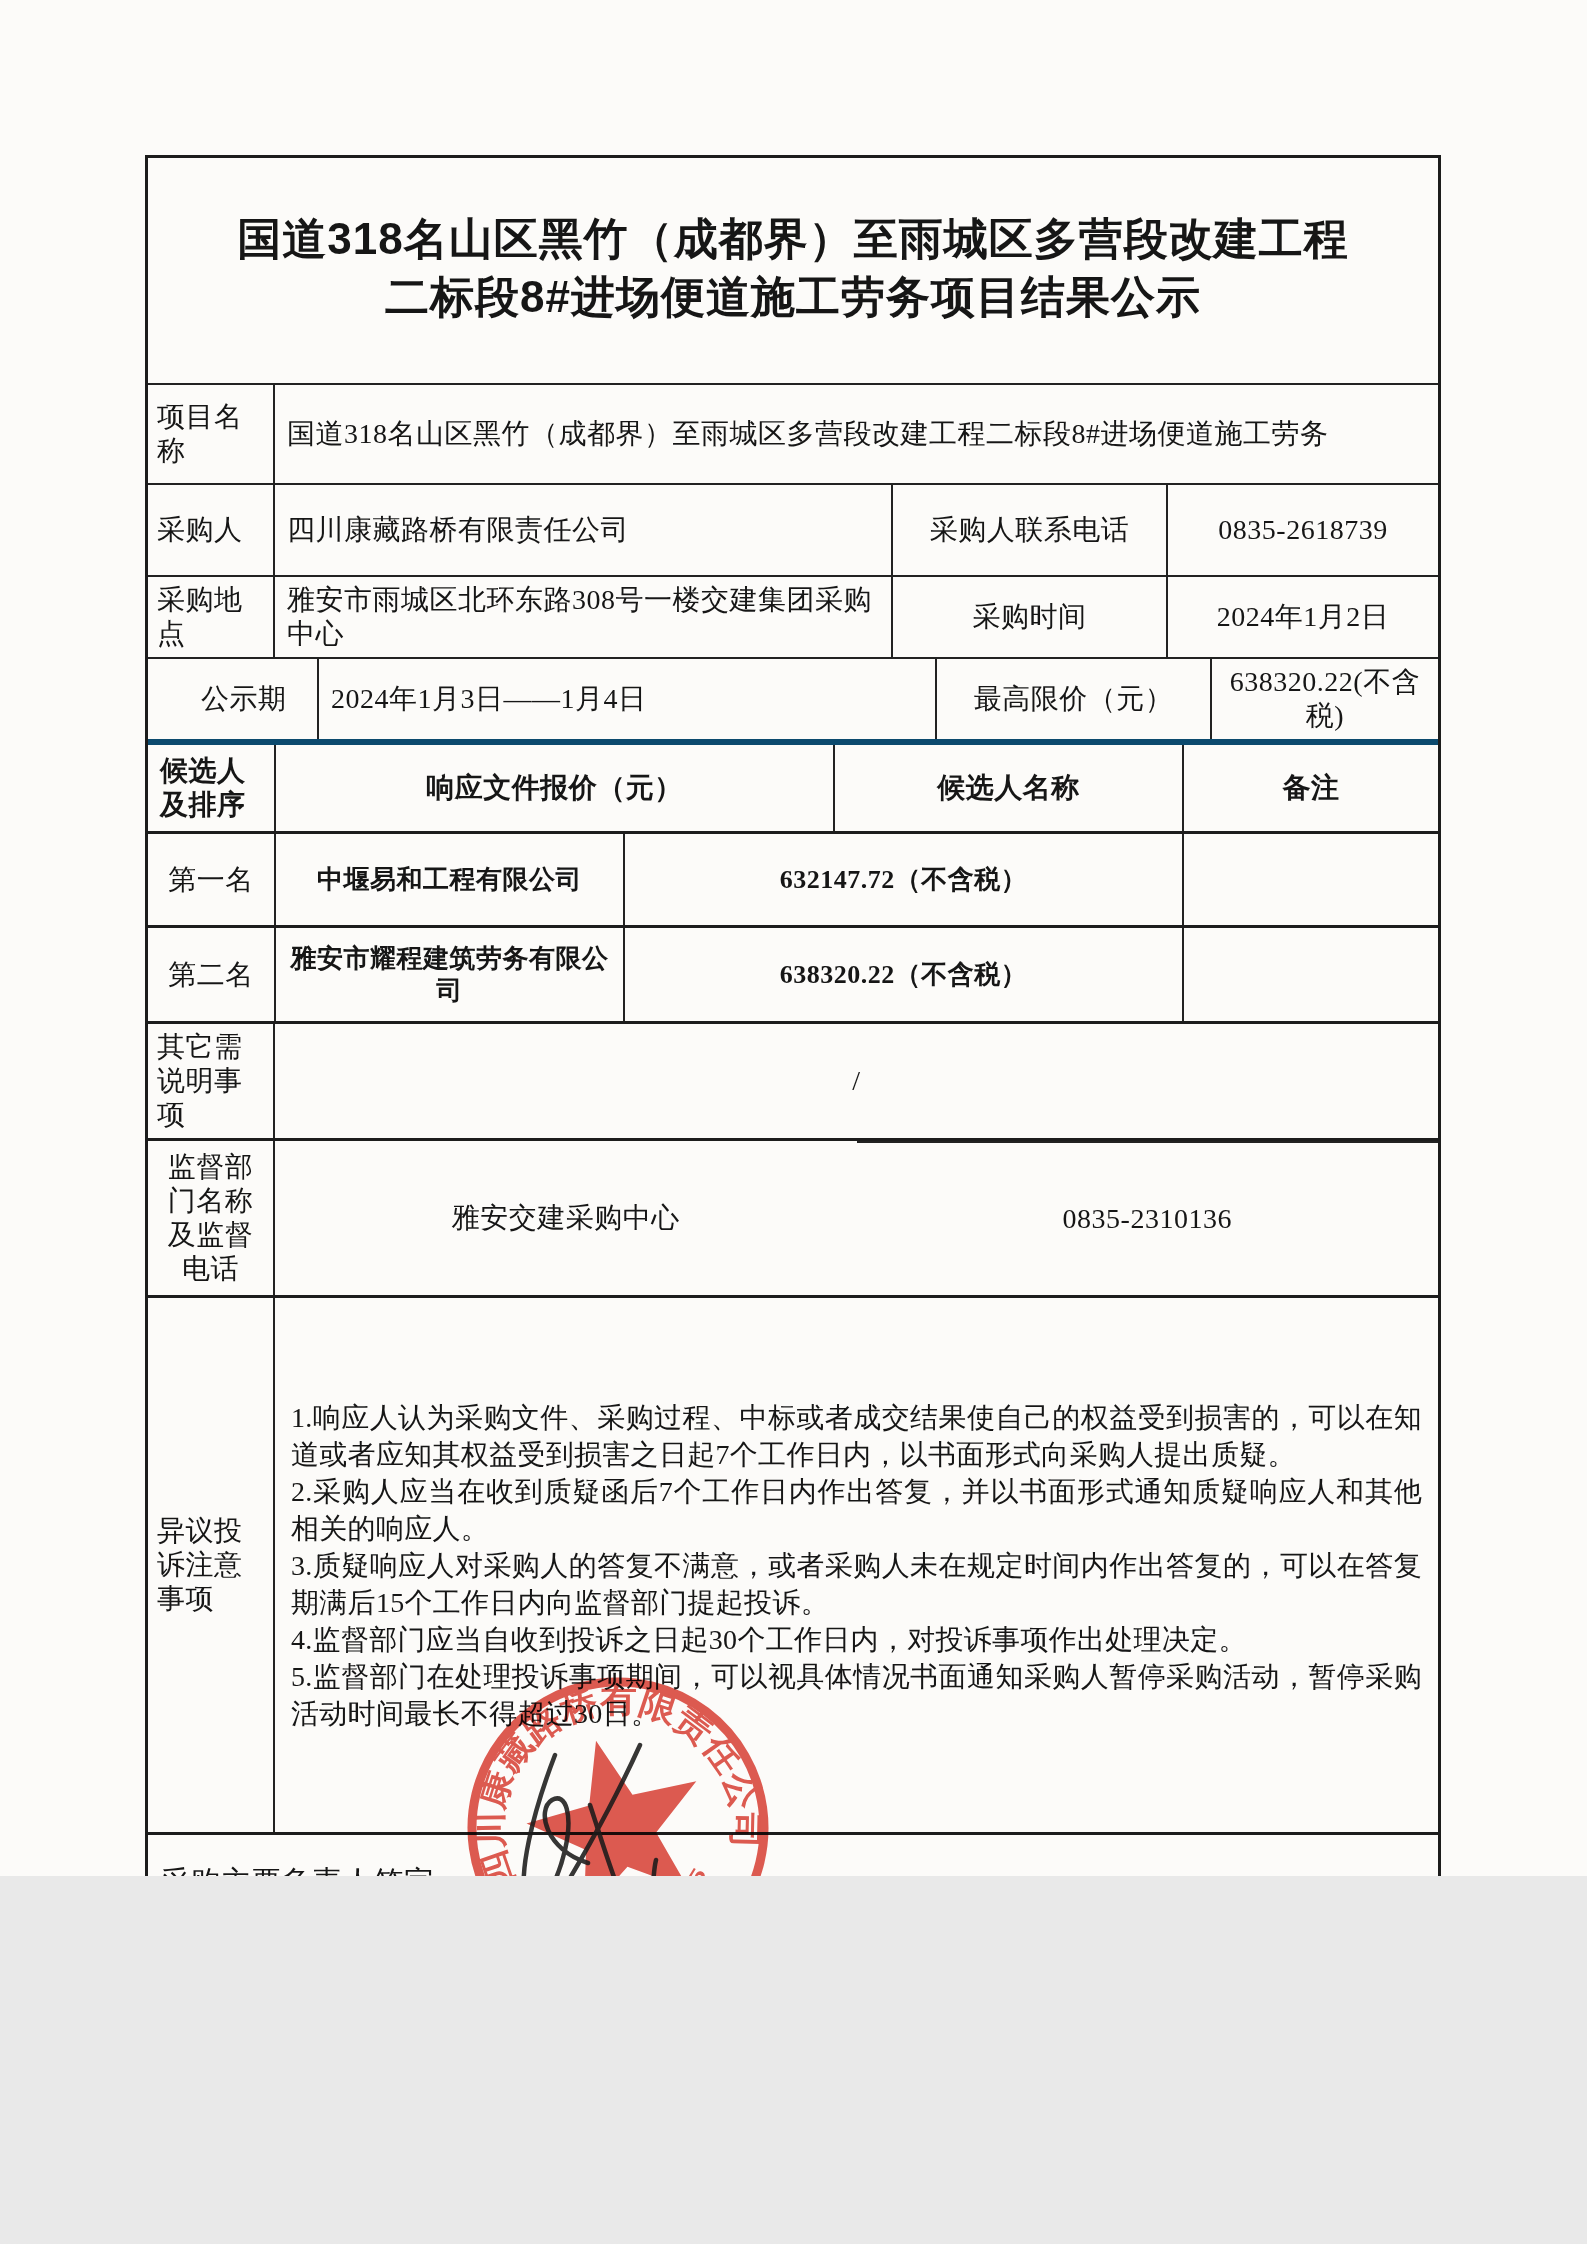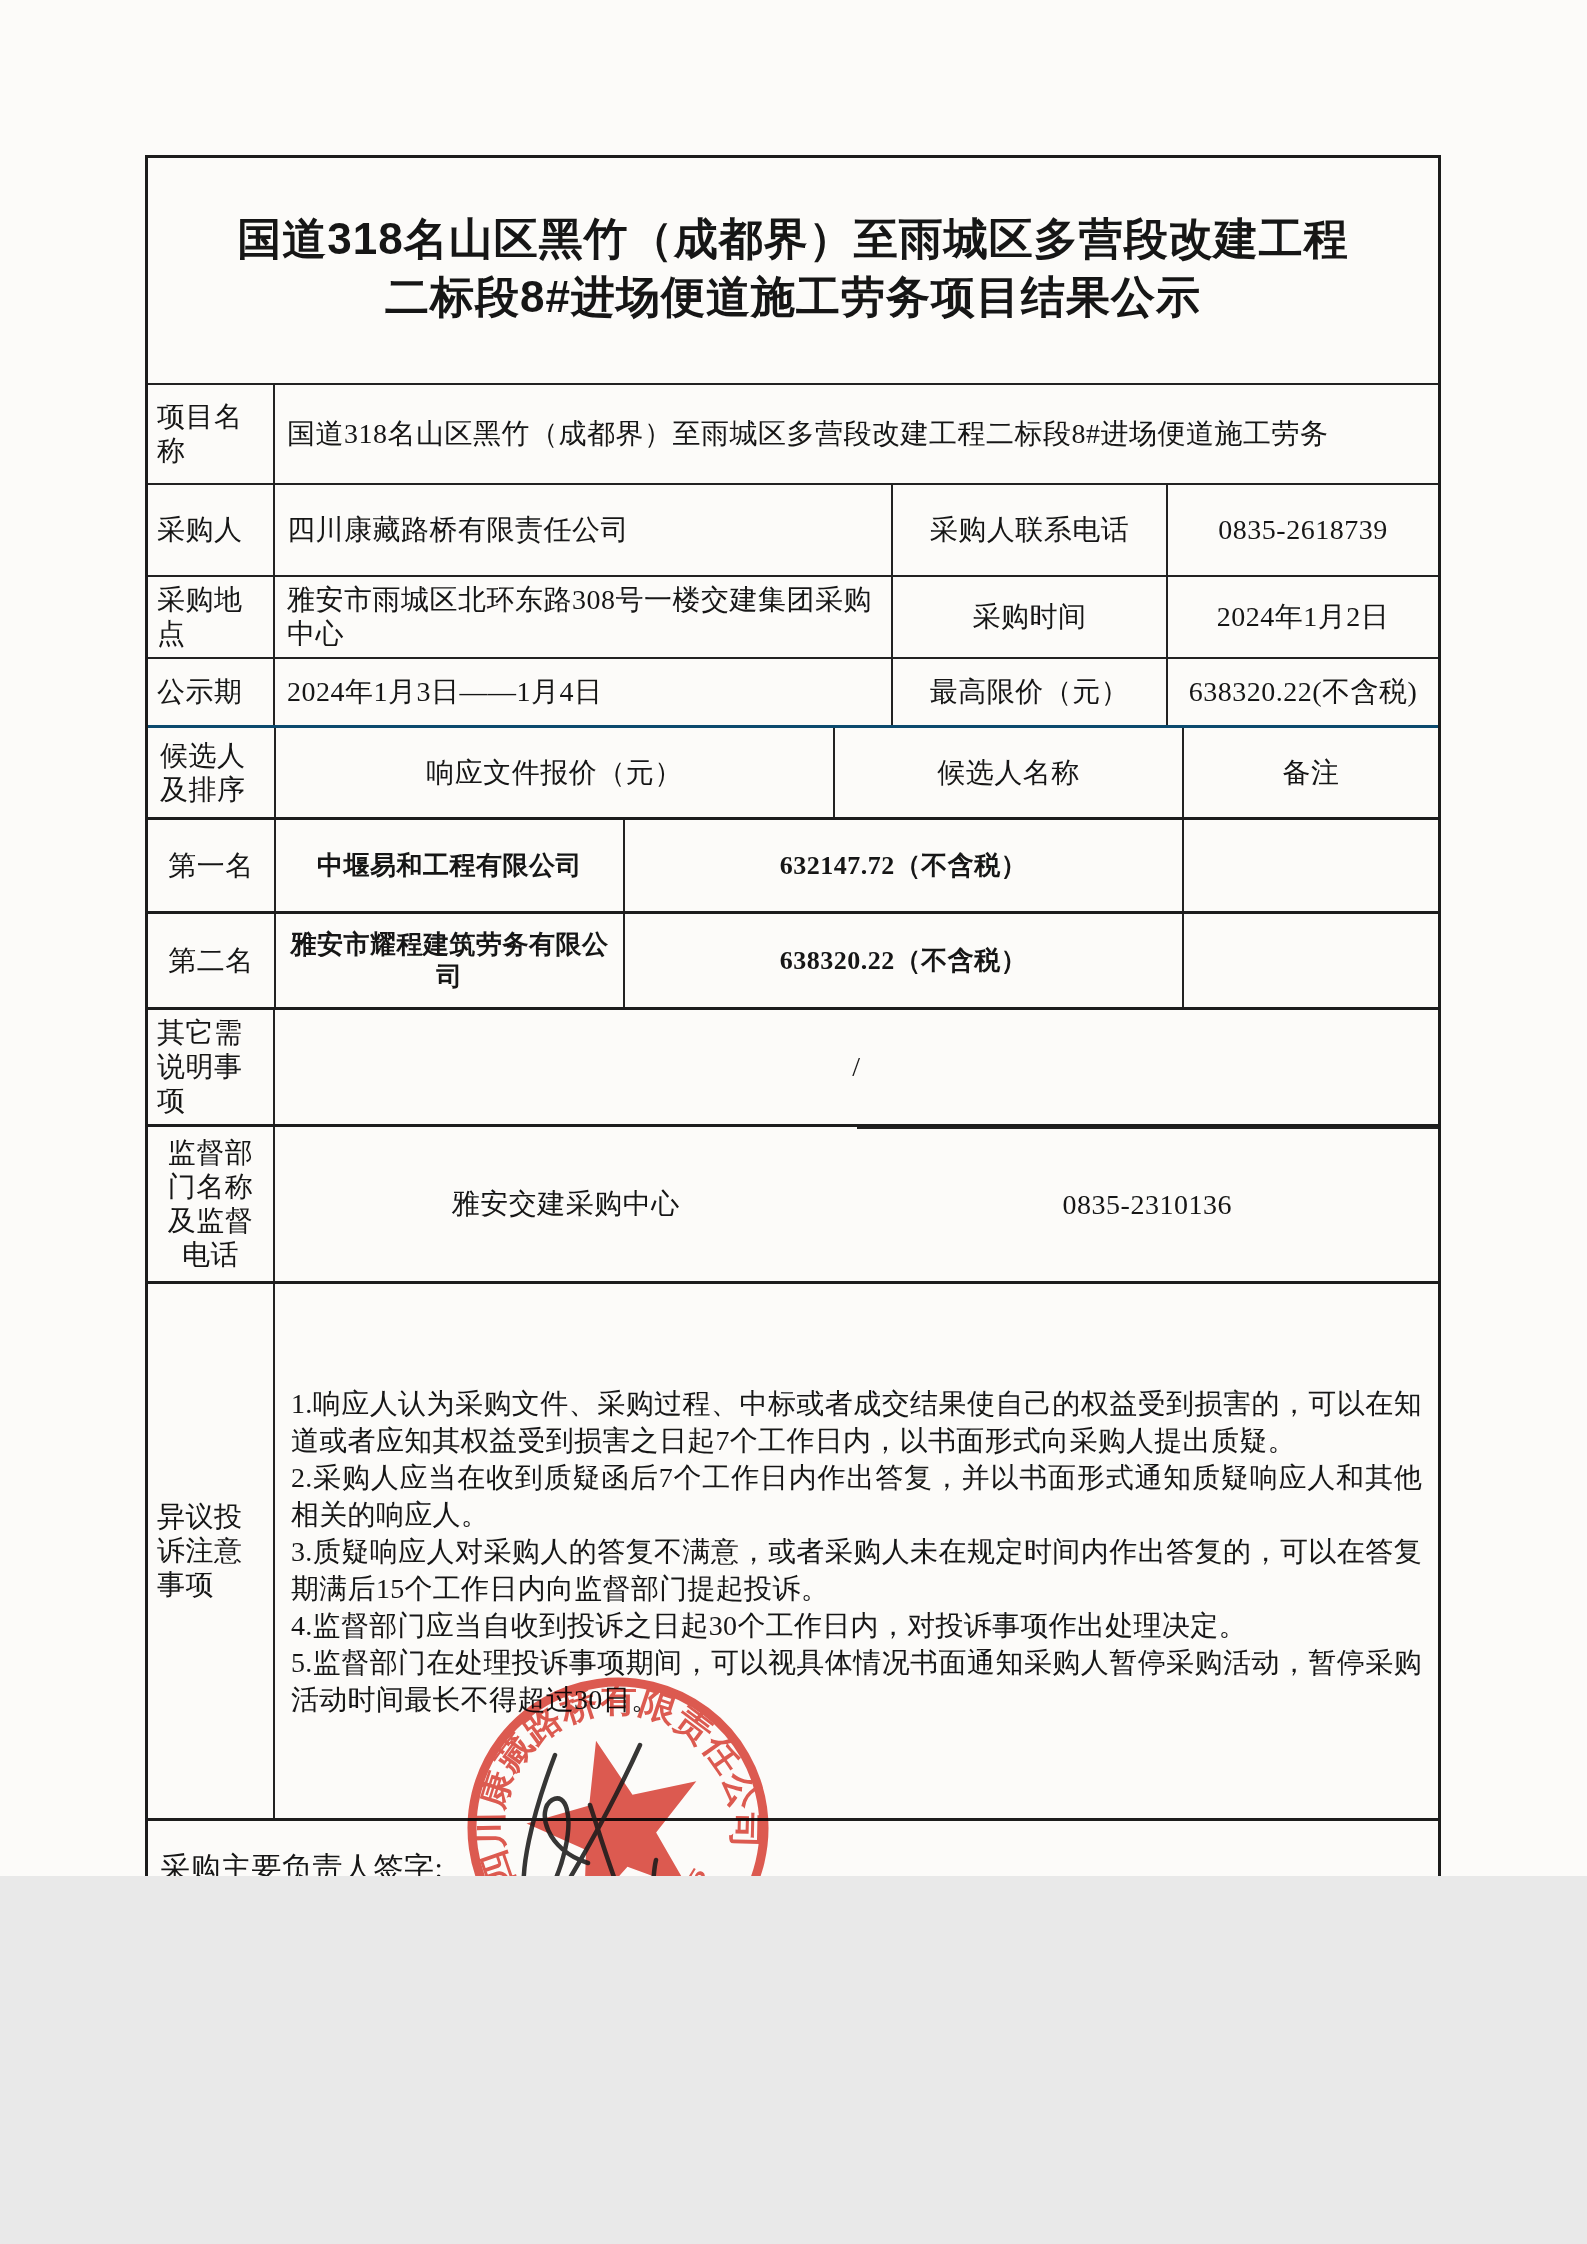--- a/index.html
+++ b/index.html
@@ -30,22 +30,22 @@
   .c-label { width:125px; flex:0 0 125px; padding:6px 9px; }
   .center { justify-content:center; text-align:center; }
   .left { justify-content:flex-start; text-align:left; }
   .grow { flex:1 1 auto; }
 
   
   .r-title    { min-height:225px; border-top:none; }
   .r-project  { min-height:100px; }
   .r-purchaser{ min-height:92px; }
   .r-location { min-height:82px; }
-  .r-publicity{ min-height:68px; }
-  .r-candhead { min-height:92px; border-top:3px solid #0c4a6e; }
+  .r-publicity{ min-height:68px;padding-left:44px; }
+  .r-candhead { min-height:92px; border-top:6px solid #0c4a6e;font-weight:bold; }
   .r-cand1    { min-height:94px; border-top:3px solid #1d1d1d; }
   .r-cand2    { min-height:96px; border-top:3px solid #1d1d1d; }
   .r-other    { min-height:95px; border-top:3px solid #1d1d1d; }
   .r-superv   { min-height:157px; border-top:3px solid #1d1d1d; }
   .r-objection{ min-height:537px; border-top:3px solid #1d1d1d; }
   .r-sign     { min-height:97px; border-top:3px solid #1d1d1d; }
 
   .title-cell {
     flex:1; justify-content:center; align-items:flex-start;
     padding-top:52px; padding-bottom:10px;

